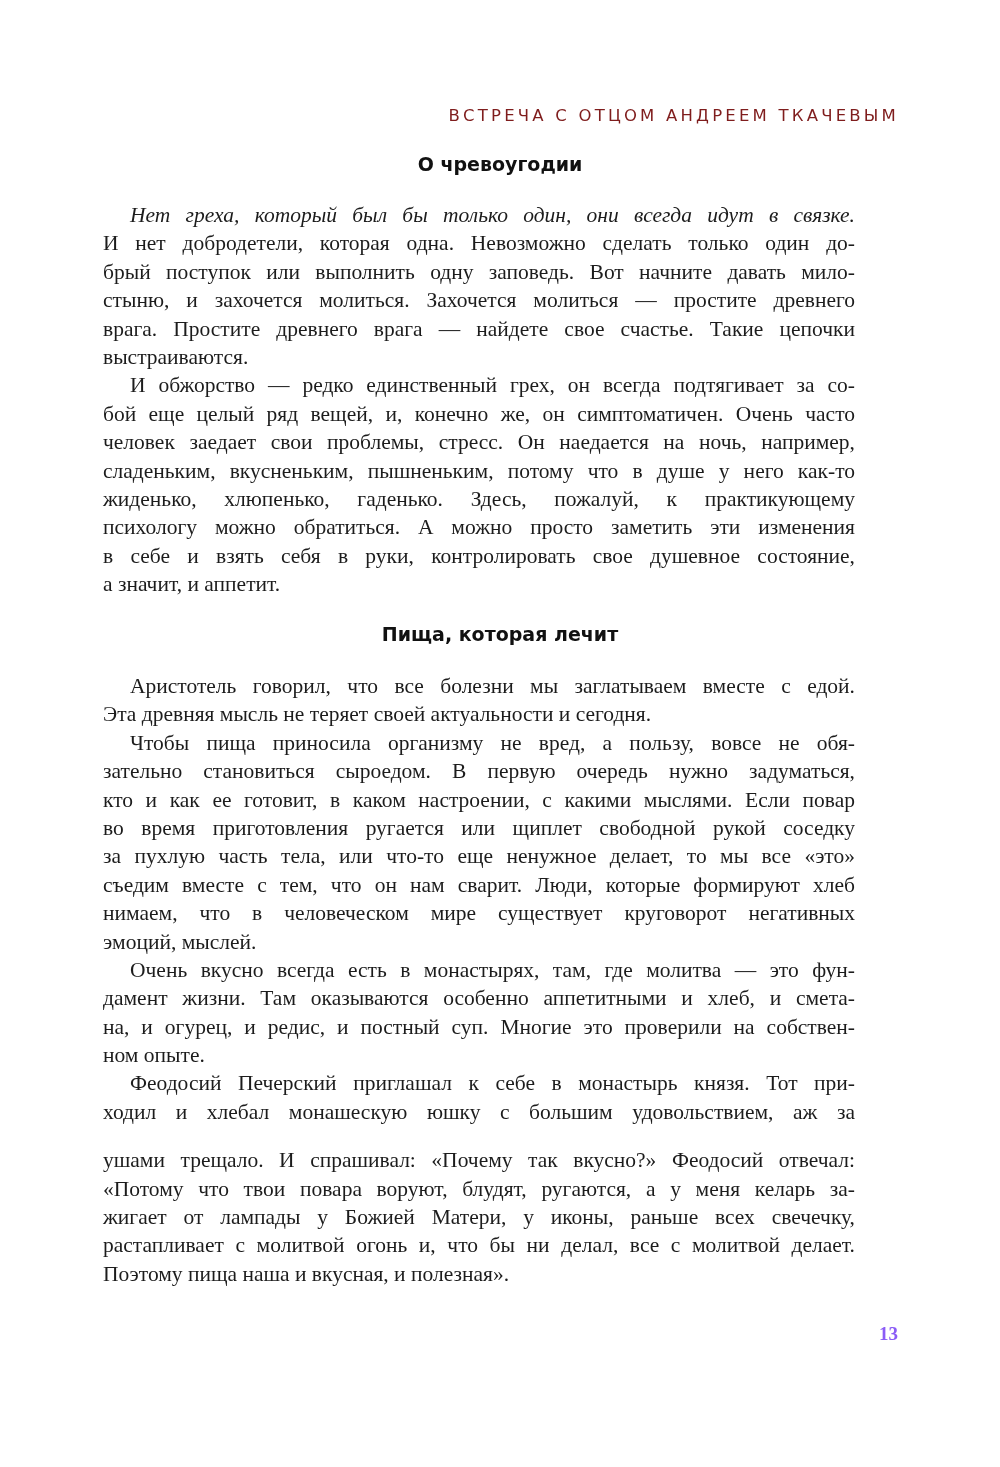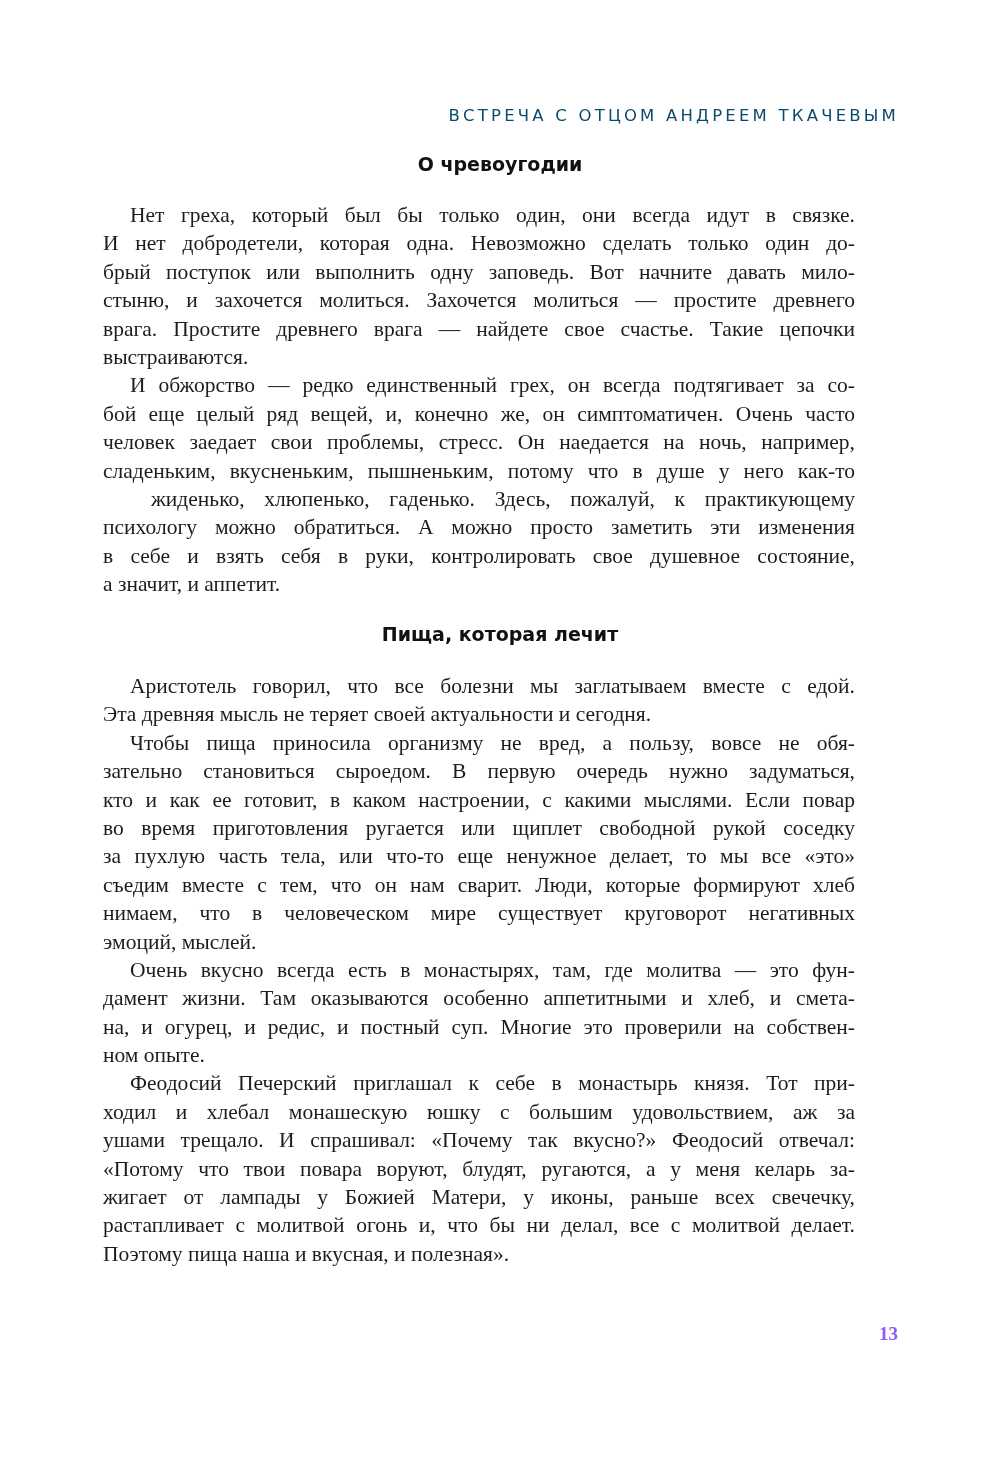--- a/index.html
+++ b/index.html
@@ -1,20 +1,20 @@
 <!DOCTYPE html>
 <html><head>
 <meta charset="utf-8">
 <style>
   html, body { margin: 0; padding: 0; background: #ffffff; }
   body { width: 1000px; height: 1467px; position: relative; overflow: hidden; color: #1a1a1a; }
   .running-head {
     position: absolute; top: 106px; right: 101px;
     font-family: "DejaVu Sans", sans-serif; font-size: 16.5px; letter-spacing: 3.2px;
-    color: #0c4a6e; font-weight: normal; white-space: nowrap;
+    color: #7f1d1d; font-weight: normal; white-space: nowrap;
   }
   .heading {
     position: absolute; left: 0; width: 1000px; text-align: center;
     font-family: "DejaVu Sans", sans-serif; font-weight: bold; font-size: 19px; color: #111;
   }
   #h1 { top: 153px; }
   #h2 { top: 623px; }
   .block { position: absolute; left: 103px; width: 752px; }
   .line {
     font-family: "Liberation Serif", serif; font-size: 21.5px; line-height: 28.4px;
@@ -32,33 +32,33 @@
 </style>
 </head>
 <body>
 
 <div class="running-head">ВСТРЕЧА С ОТЦОМ АНДРЕЕМ ТКАЧЕВЫМ</div>
 
 <h2 class="heading" id="h1" style="margin:0;">О чревоугодии</h2>
 
 <div class="block" id="b1">
     <div>
-      <div class="line indent" style="display: block;"><span style="white-space: nowrap; word-spacing: 0px;">Нет греха, который был бы только один, они всегда идут в связке.</span></div>
+      <div class="line indent" style="display: block; font-style: italic;"><span style="white-space: nowrap; word-spacing: 0px;">Нет греха, который был бы только один, они всегда идут в связке.</span></div>
       <div class="line" style="display: block;"><span style="white-space: nowrap; word-spacing: 0px;">И нет добродетели, которая одна. Невозможно сделать только один до-</span></div>
       <div class="line" style="display: block;"><span style="white-space: nowrap; word-spacing: 0px;">брый поступок или выполнить одну заповедь. Вот начните давать мило-</span></div>
       <div class="line" style="display: block;"><span style="white-space: nowrap; word-spacing: 0px;">стыню, и захочется молиться. Захочется молиться — простите древнего</span></div>
       <div class="line" style="display: block;"><span style="white-space: nowrap; word-spacing: 0px;">врага. Простите древнего врага — найдете свое счастье. Такие цепочки</span></div>
       <div class="line last" style="display: block;"><span style="white-space: nowrap;">выстраиваются.</span></div>
     </div>
     <div>
       <div class="line indent" style="display: block;"><span style="white-space: nowrap; word-spacing: 0px;">И обжорство — редко единственный грех, он всегда подтягивает за со-</span></div>
       <div class="line" style="display: block;"><span style="white-space: nowrap; word-spacing: 0px;">бой еще целый ряд вещей, и, конечно же, он симптоматичен. Очень часто</span></div>
       <div class="line" style="display: block;"><span style="white-space: nowrap; word-spacing: 0px;">человек заедает свои проблемы, стресс. Он наедается на ночь, например,</span></div>
       <div class="line" style="display: block;"><span style="white-space: nowrap; word-spacing: 0px;">сладеньким, вкусненьким, пышненьким, потому что в душе у него как-то</span></div>
-      <div class="line" style="display: block;"><span style="white-space: nowrap; word-spacing: 0px; margin-left: 48px;">жиденько, хлюпенько, гаденько. Здесь, пожалуй, к практикующему</span></div>
+      <div class="line" style="display: block;"><span style="white-space: nowrap; word-spacing: 0px;">жиденько, хлюпенько, гаденько. Здесь, пожалуй, к практикующему</span></div>
       <div class="line" style="display: block;"><span style="white-space: nowrap; word-spacing: 0px;">психологу можно обратиться. А можно просто заметить эти изменения</span></div>
       <div class="line" style="display: block;"><span style="white-space: nowrap; word-spacing: 0px;">в себе и взять себя в руки, контролировать свое душевное состояние,</span></div>
       <div class="line last" style="display: block;"><span style="white-space: nowrap;">а значит, и аппетит.</span></div>
     </div>
   </div>
 
 <h2 class="heading" id="h2" style="margin:0;">Пища, которая лечит</h2>
 
 <div class="block" id="b2" style="top:672px;">
     <div>
@@ -77,21 +77,21 @@
     </div>
     <div>
       <div class="line indent" style="display: block;"><span style="white-space: nowrap; word-spacing: 0px;">Очень вкусно всегда есть в монастырях, там, где молитва — это фун-</span></div>
       <div class="line" style="display: block;"><span style="white-space: nowrap; word-spacing: 0px;">дамент жизни. Там оказываются особенно аппетитными и хлеб, и смета-</span></div>
       <div class="line" style="display: block;"><span style="white-space: nowrap; word-spacing: 0px;">на, и огурец, и редис, и постный суп. Многие это проверили на собствен-</span></div>
       <div class="line last" style="display: block;"><span style="white-space: nowrap;">ном опыте.</span></div>
     </div>
     <div>
       <div class="line indent" style="display: block;"><span style="white-space: nowrap; word-spacing: 0px;">Феодосий Печерский приглашал к себе в монастырь князя. Тот при-</span></div>
       <div class="line" style="display: block;"><span style="white-space: nowrap; word-spacing: 0px;">ходил и хлебал монашескую юшку с большим удовольствием, аж за</span></div>
-      <div class="line" style="display: block;"><span style="white-space: nowrap; word-spacing: 0px;">ушами трещало. И спрашивал: «Почему так вкусно?» Феодосий отвечал:</span></div>
+      <div class="line" style="display: block; margin-top: 20px;"><span style="white-space: nowrap; word-spacing: 0px;">ушами трещало. И спрашивал: «Почему так вкусно?» Феодосий отвечал:</span></div>
       <div class="line" style="display: block;"><span style="white-space: nowrap; word-spacing: 0px;">«Потому что твои повара воруют, блудят, ругаются, а у меня келарь за-</span></div>
       <div class="line" style="display: block;"><span style="white-space: nowrap; word-spacing: 0px;">жигает от лампады у Божией Матери, у иконы, раньше всех свечечку,</span></div>
       <div class="line" style="display: block;"><span style="white-space: nowrap; word-spacing: 0px;">растапливает с молитвой огонь и, что бы ни делал, все с молитвой делает.</span></div>
       <div class="line last" style="display: block;"><span style="white-space: nowrap;">Поэтому пища наша и вкусная, и полезная».</span></div>
     </div>
   </div>
 
 <div class="page-number">13</div>
 
 </body></html>

